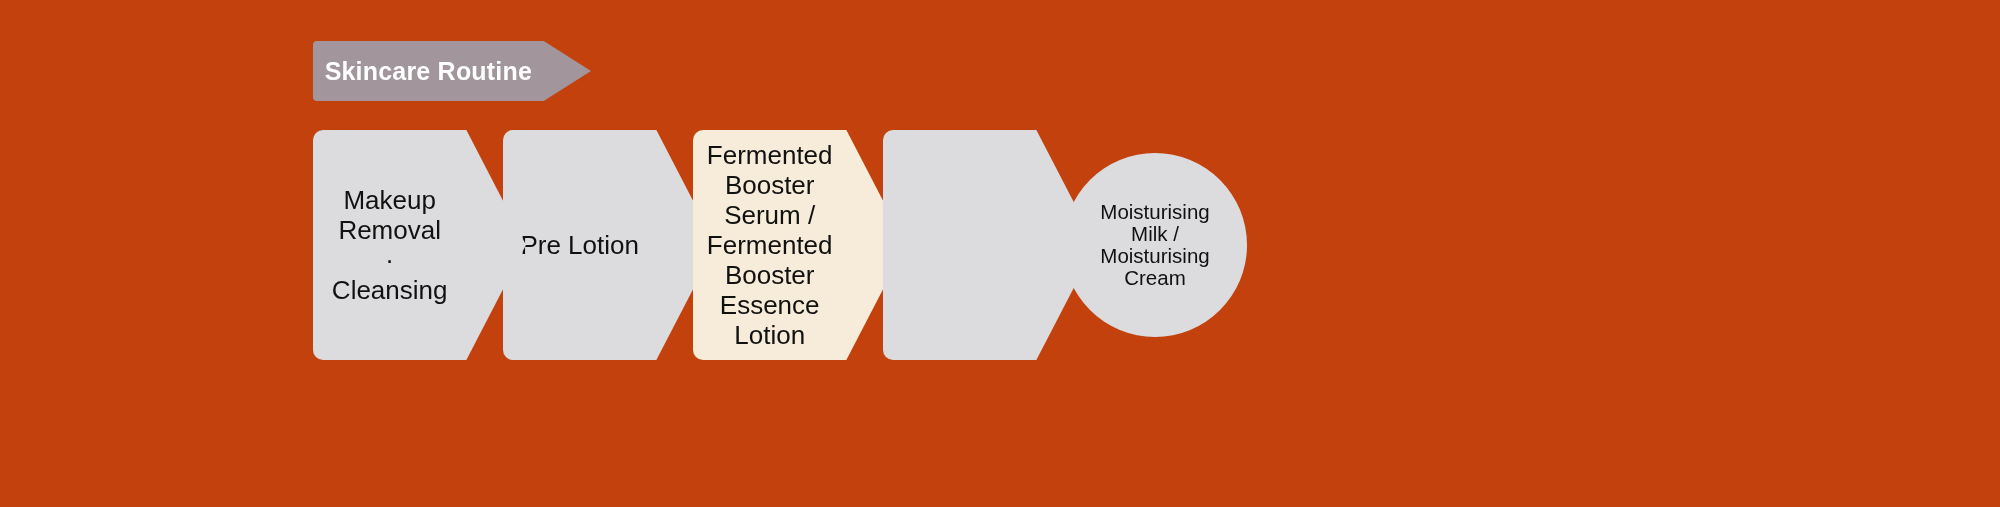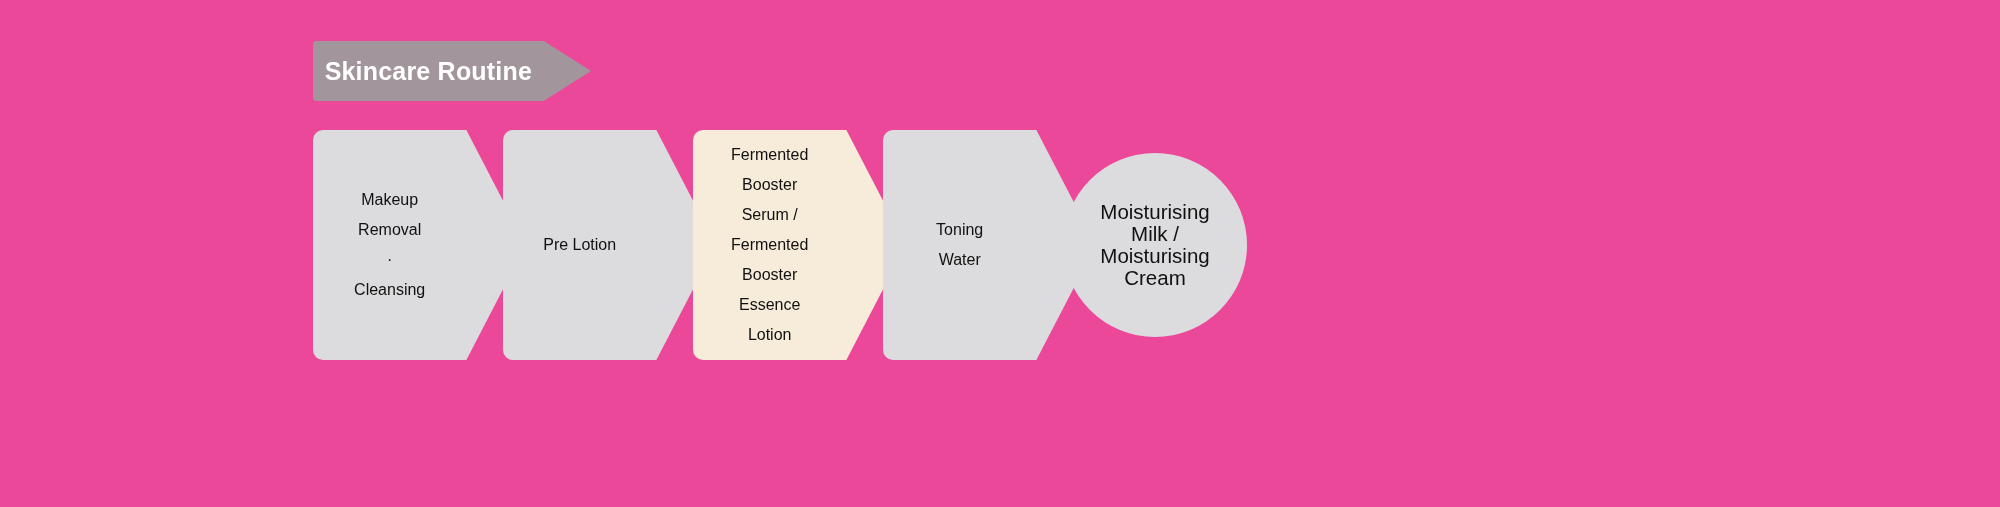--- a/index.html
+++ b/index.html
@@ -15,21 +15,21 @@
     overflow: hidden;
     position: relative;
   }
 
   #canvas {
     position: absolute;
     left: 0;
     top: 0;
     width: 2000px;
     height: 507px;
-    background: #ec4899;
+    background: #c2410c;
   }
 
   
   .title-banner {
     position: absolute;
     left: 313px;
     top: 41px;
     width: 278px;
     height: 60px;
   }
@@ -87,21 +87,21 @@
     left: 0;
     top: 0;
     width: 72%;
     height: 100%;
     display: flex;
     flex-direction: column;
     align-items: center;
     justify-content: center;
     text-align: center;
     color: #111111;
-    font-size: 16px;
+    font-size: 26px;
     line-height: 30px;
     padding: 0 6px;
     box-sizing: border-box;
     white-space: pre-line;
   }
 
   
   .step-circle {
     position: absolute;
     top: 23px;
@@ -168,22 +168,20 @@
 Booster
 Serum /
 Fermented
 Booster
 Essence
 Lotion</div>
     </div>
 
     <div class="step fill-grey" id="step-3">
       <div class="shape"></div>
-      <div class="step-label">Toning
-Water</div>
     </div>
 
     <div class="step-circle" id="step-4">
       <div class="circle-shape"></div>
       <div class="step-label">Moisturising
 Milk /
 Moisturising
 Cream</div>
     </div>
 

